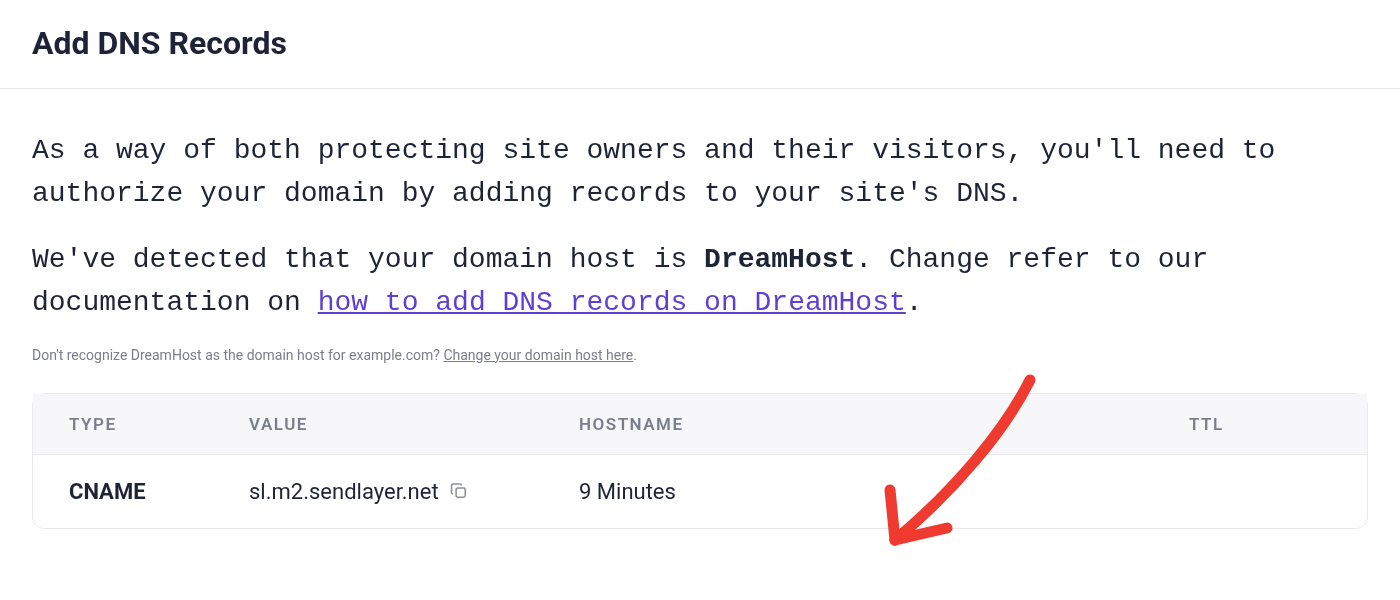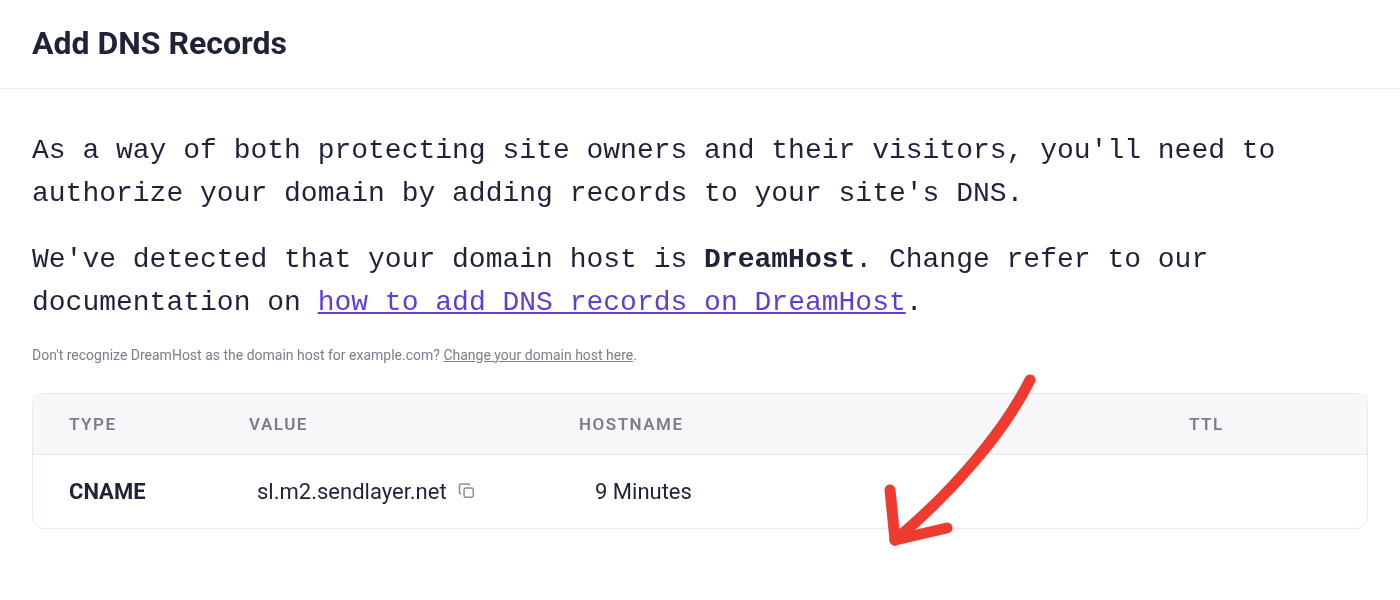--- a/index.html
+++ b/index.html
@@ -72,21 +72,20 @@
       font-weight: 600;
       letter-spacing: 1.5px;
       color: #7a7d8c;
       text-transform: uppercase;
     }
     .dns-row {
       display: grid;
       grid-template-columns: 180px 330px 610px 1fr;
       padding: 24px 36px;
       align-items: center;
-      gap: 8px;
     }
     .dns-row .cell {
       font-size: 22px;
       color: #1e2338;
       display: flex;
       align-items: center;
       gap: 10px;
     }
     .dns-row .cell.type {
       font-weight: 700;

